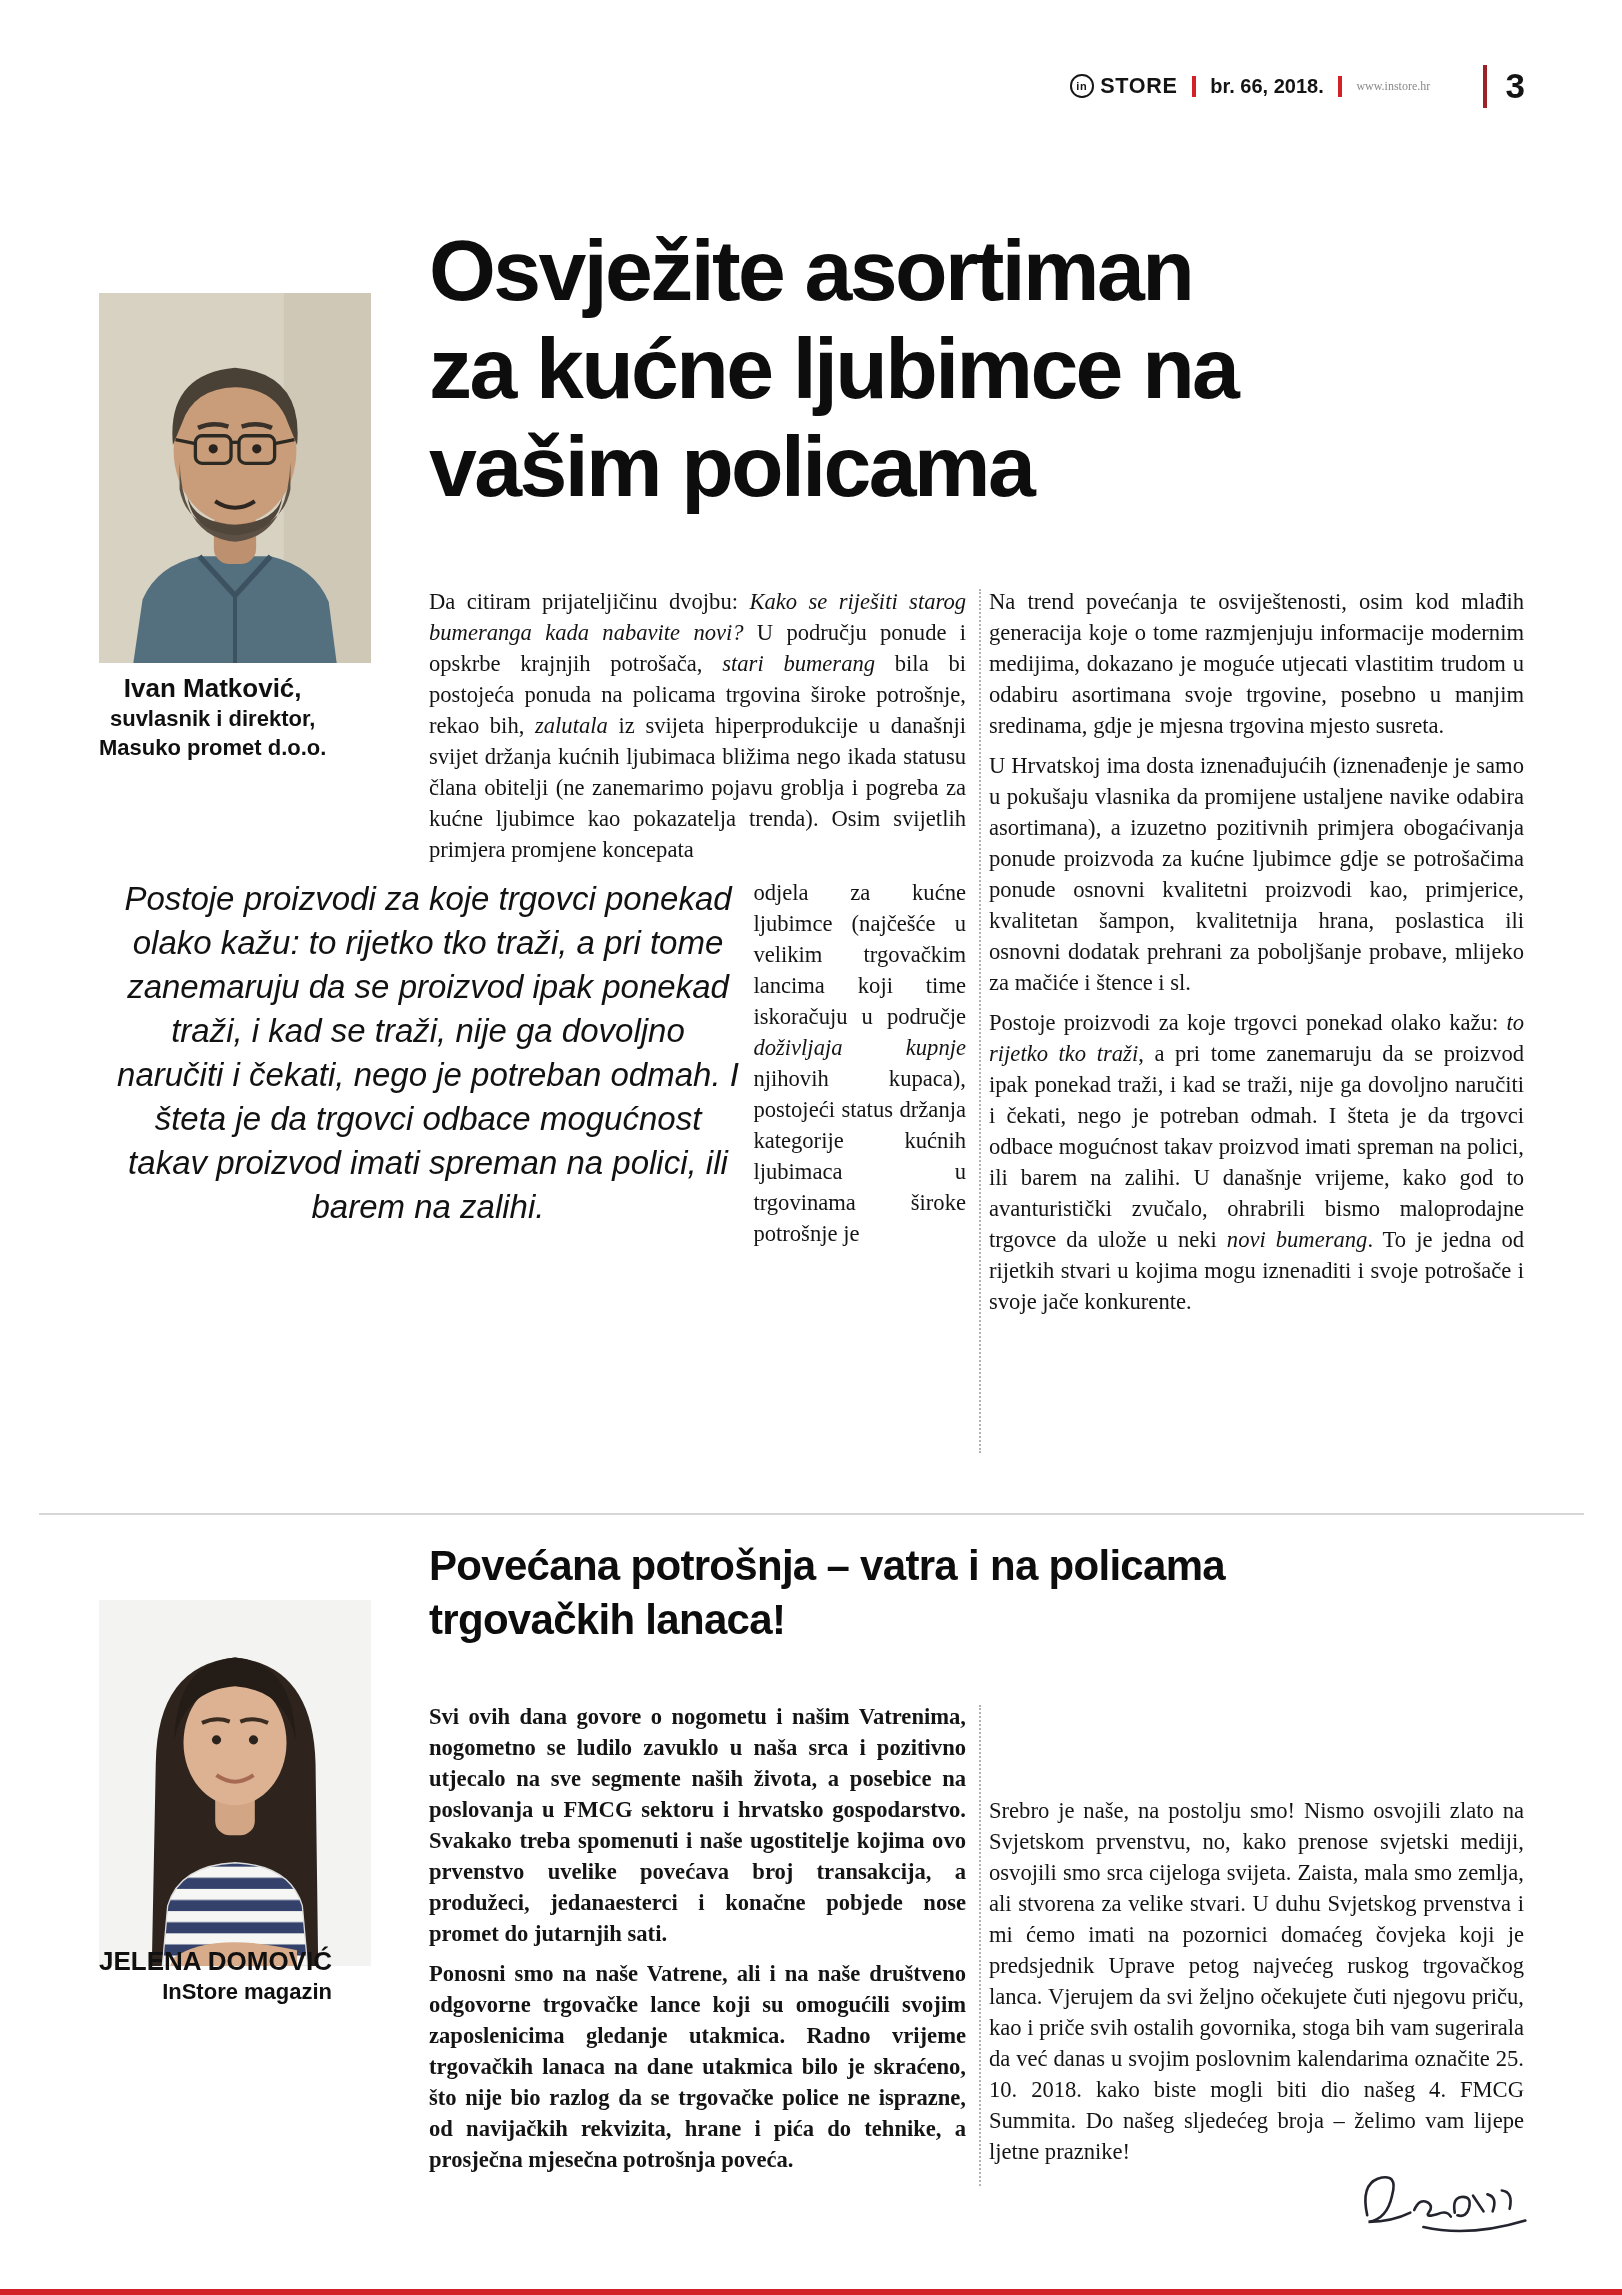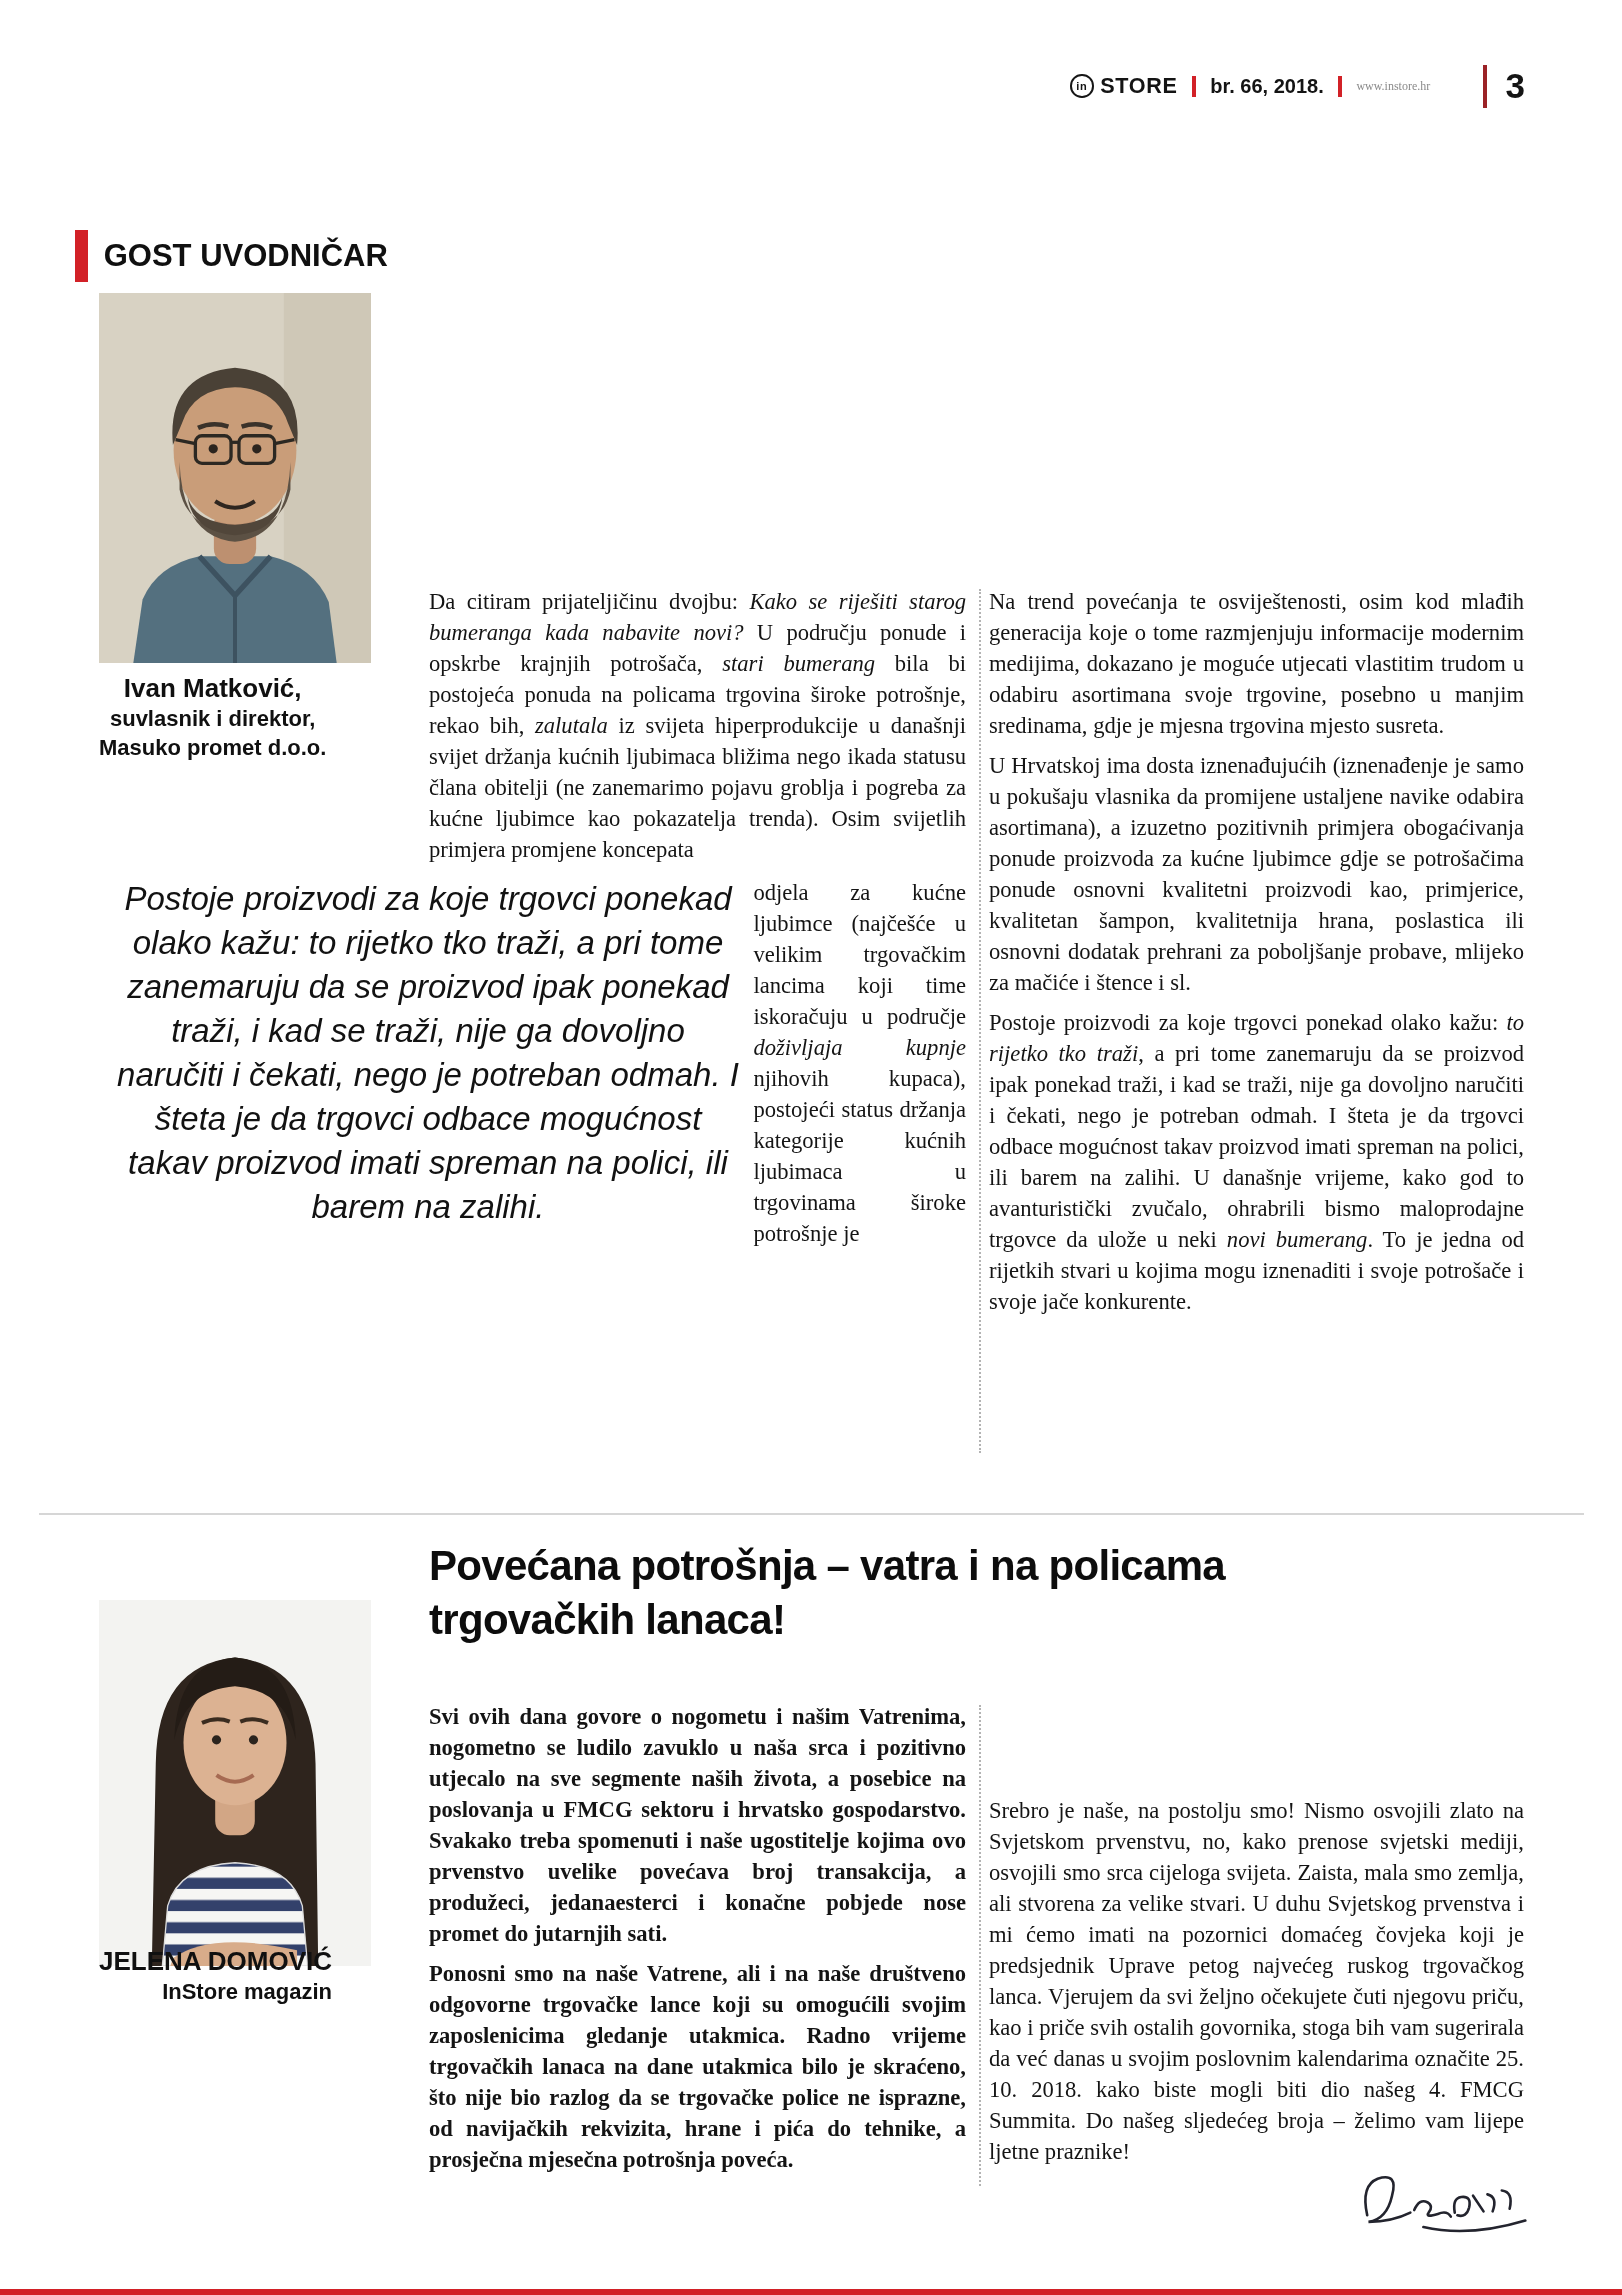--- a/index.html
+++ b/index.html
@@ -86,24 +86,20 @@
       <span>STORE</span>
     </span>
     <span class="hsep"></span>
     <span class="issue">br. 66, 2018.</span>
     <span class="hsep"></span>
     <span class="website">www.instore.hr</span>
     <span class="pagenum-divider"></span>
     <span class="pagenum">3</span>
   </div>
 
-  <div class="section-label" style="top:230px;">
-    <span class="accent-bar"></span>
-    <span>GOST UVODNIČAR</span>
-  </div>
 
   <div class="photo" style="top:293px; height:370px;">
     <svg viewBox="0 0 412 565" preserveAspectRatio="none">
       <rect width="412" height="565" fill="#d8d2c3"></rect>
       <rect x="280" width="132" height="565" fill="#cfc8b7"></rect>
       <path d="M52 565 L66 468 Q88 416 152 402 L260 402 Q326 418 348 472 L360 565 Z" fill="#54707f"></path>
       <path d="M152 402 L206 462 L260 402" fill="none" stroke="#3d5260" stroke-width="8"></path>
       <line x1="206" y1="462" x2="206" y2="565" stroke="#3d5260" stroke-width="6"></line>
       <rect x="174" y="330" width="64" height="84" rx="24" fill="#bd9070"></rect>
       <ellipse cx="206" cy="240" rx="93" ry="113" fill="#c99d79"></ellipse>
@@ -122,20 +118,25 @@
       <path d="M176 318 Q206 338 236 318" fill="none" stroke="#2e2620" stroke-width="6"></path>
     </svg>
   </div>
 
   <div class="caption" style="top:673px;text-align:center;">
     <div class="cap-name">Ivan Matković,</div>
     <div class="cap-sub">suvlasnik i direktor,</div>
     <div class="cap-sub">Masuko promet d.o.o.</div>
   </div>
 
+  <div class="headline headline-1">
+    <div>Osvježite asortiman</div>
+    <div>za kućne ljubimce na</div>
+    <div>vašim policama</div>
+  </div>
 
   <div class="col" style="left:429px; top:586px; width:537px;">
     <p><span>Da citiram prijateljičinu dvojbu: </span><i>Kako se riješiti starog bumeranga kada nabavite novi?</i><span> U području ponude i opskrbe krajnjih potrošača, </span><i>stari bumerang</i><span> bila bi postojeća ponuda na policama trgovina široke potrošnje, rekao bih, </span><i>zalutala</i><span> iz svijeta hiperprodukcije u današnji svijet držanja kućnih ljubimaca bližima nego ikada statusu člana obitelji (ne zanemarimo pojavu groblja i pogreba za kućne ljubimce kao pokazatelja trenda). Osim svijetlih primjera promjene koncepata</span></p>
     <div class="quote-row">
       <div class="pull-quote">Postoje proizvodi za koje trgovci ponekad olako kažu: to rijetko tko traži, a pri tome zanemaruju da se proizvod ipak ponekad traži, i kad se traži, nije ga dovoljno naručiti i čekati, nego je potreban odmah. I šteta je da trgovci odbace mogućnost takav proizvod imati spreman na polici, ili barem na zalihi.</div>
       <div class="narrow">
         <p><span>odjela za kućne ljubimce (najčešće u velikim trgovačkim lancima koji time iskoračuju u područje </span><i>doživljaja kupnje</i><span> njihovih kupaca), postojeći status držanja kategorije kućnih ljubimaca u trgovinama široke potrošnje je</span></p>
       </div>
     </div>
   </div>

